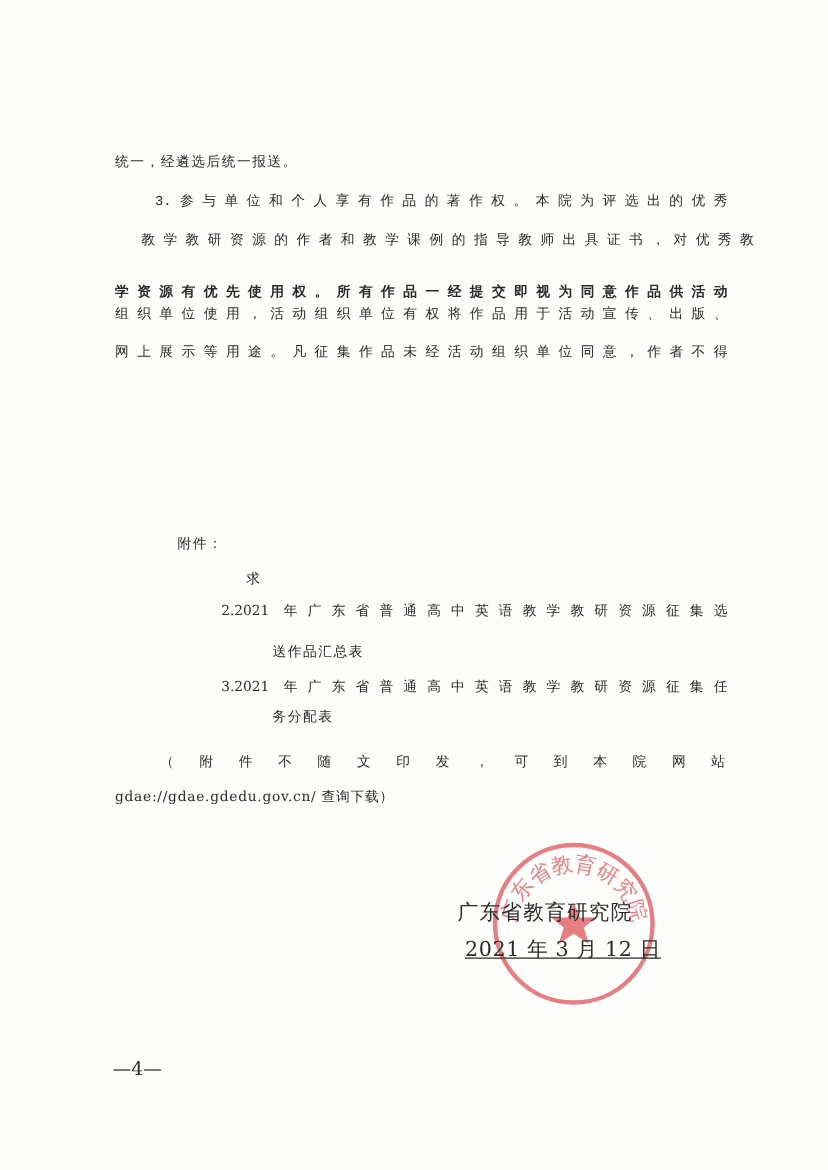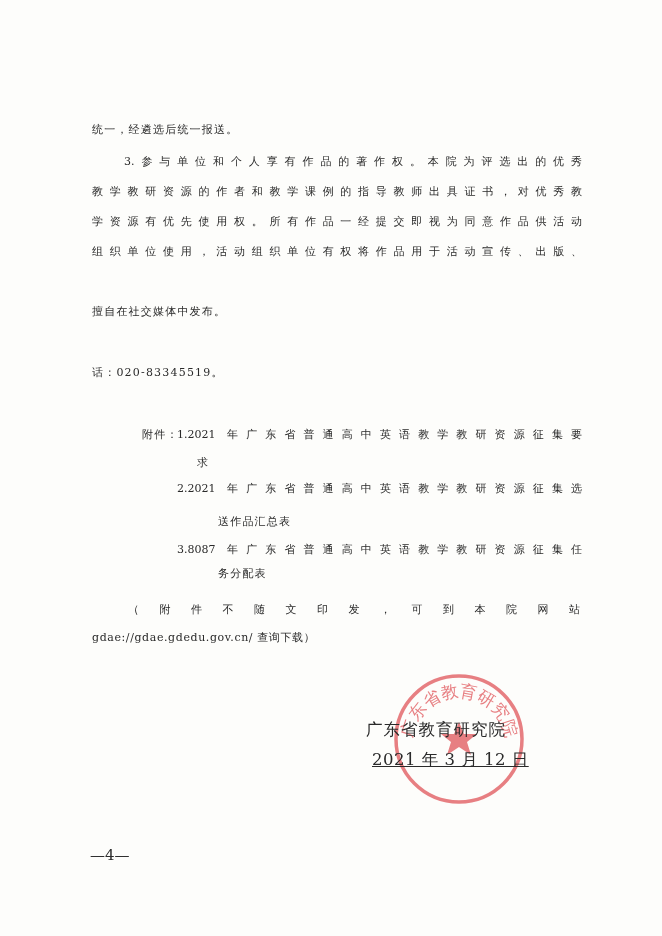--- a/index.html
+++ b/index.html
@@ -26,33 +26,31 @@
     position: absolute; left: 392px; top: 672px; width: 134px; height: 134px;
     z-index: 1; opacity: 0.75;
   }
 </style>
 </head>
 <body>
 
 <div class="page">
 
   <div class="line" style="top:120px;">统一，经遴选后统一报送。</div>
-  <div class="line indent justify" style="top:152px;">3.参与单位和个人享有作品的著作权。本院为评选出的优秀</div>
-  <div class="line justify" style="top:182px;">教学教研资源的作者和教学课例的指导教师出具证书，对优秀教</div>
-  <div class="line justify" style="top:212px;">学资源有优先使用权。所有作品一经提交即视为同意作品供活动</div>
+  <div class="line indent justify" style="top:152px;font-family:Liberation Mono, monospace;">3.参与单位和个人享有作品的著作权。本院为评选出的优秀</div>
+  <div class="line justify" style="top:182px;margin-left:21px;">教学教研资源的作者和教学课例的指导教师出具证书，对优秀教</div>
+  <div class="line justify" style="top:224px;font-weight:bold;">学资源有优先使用权。所有作品一经提交即视为同意作品供活动</div>
   <div class="line justify" style="top:242px;font-family:Liberation Mono, monospace;">组织单位使用，活动组织单位有权将作品用于活动宣传、出版、</div>
-  <div class="line" style="top:302px;">擅自在社交媒体中发布。</div>
-  <div class="line" style="top:363px;">话：020-83345519。</div>
+  <div class="line justify" style="top:272px;">网上展示等用途。凡征集作品未经活动组织单位同意，作者不得</div>
 
   <div class="line att-head" style="top:425px; width:auto;">附件：</div>
-  <div class="line att-sub justify" style="top:425px;">1.2021 年广东省普通高中英语教学教研资源征集要</div>
   <div class="line att-cont" style="top:453px;">求</div>
   <div class="line att-sub justify" style="top:479px;">2.2021 年广东省普通高中英语教学教研资源征集选</div>
   <div class="line att-cont" style="top:512px;margin-left:21px;">送作品汇总表</div>
-  <div class="line att-sub justify" style="top:540px;">3.8087 年广东省普通高中英语教学教研资源征集任</div>
+  <div class="line att-sub justify" style="top:540px;">3.2021 年广东省普通高中英语教学教研资源征集任</div>
   <div class="line att-cont" style="top:564px;margin-left:21px;">务分配表</div>
 
   <div class="line indent justify" style="top:600px; left:128px; width:452px;">（附件不随文印发，可到本院网站</div>
   <div class="line" style="top:628px; letter-spacing:0.6px;">gdae://gdae.gdedu.gov.cn/ 查询下载）</div>
 
   <svg class="stamp" viewBox="0 0 134 134">
     <circle cx="67" cy="67" r="63" fill="none" stroke="#e0555a" stroke-width="3.5"></circle>
     <path id="arc" d="M 20 72 A 47 47 0 0 1 114 72" fill="none"></path>
     <text font-size="17" fill="#e0555a" font-family="DejaVu Sans, sans-serif">
       <textPath href="#arc" startOffset="50%" text-anchor="middle">广东省教育研究院</textPath>

